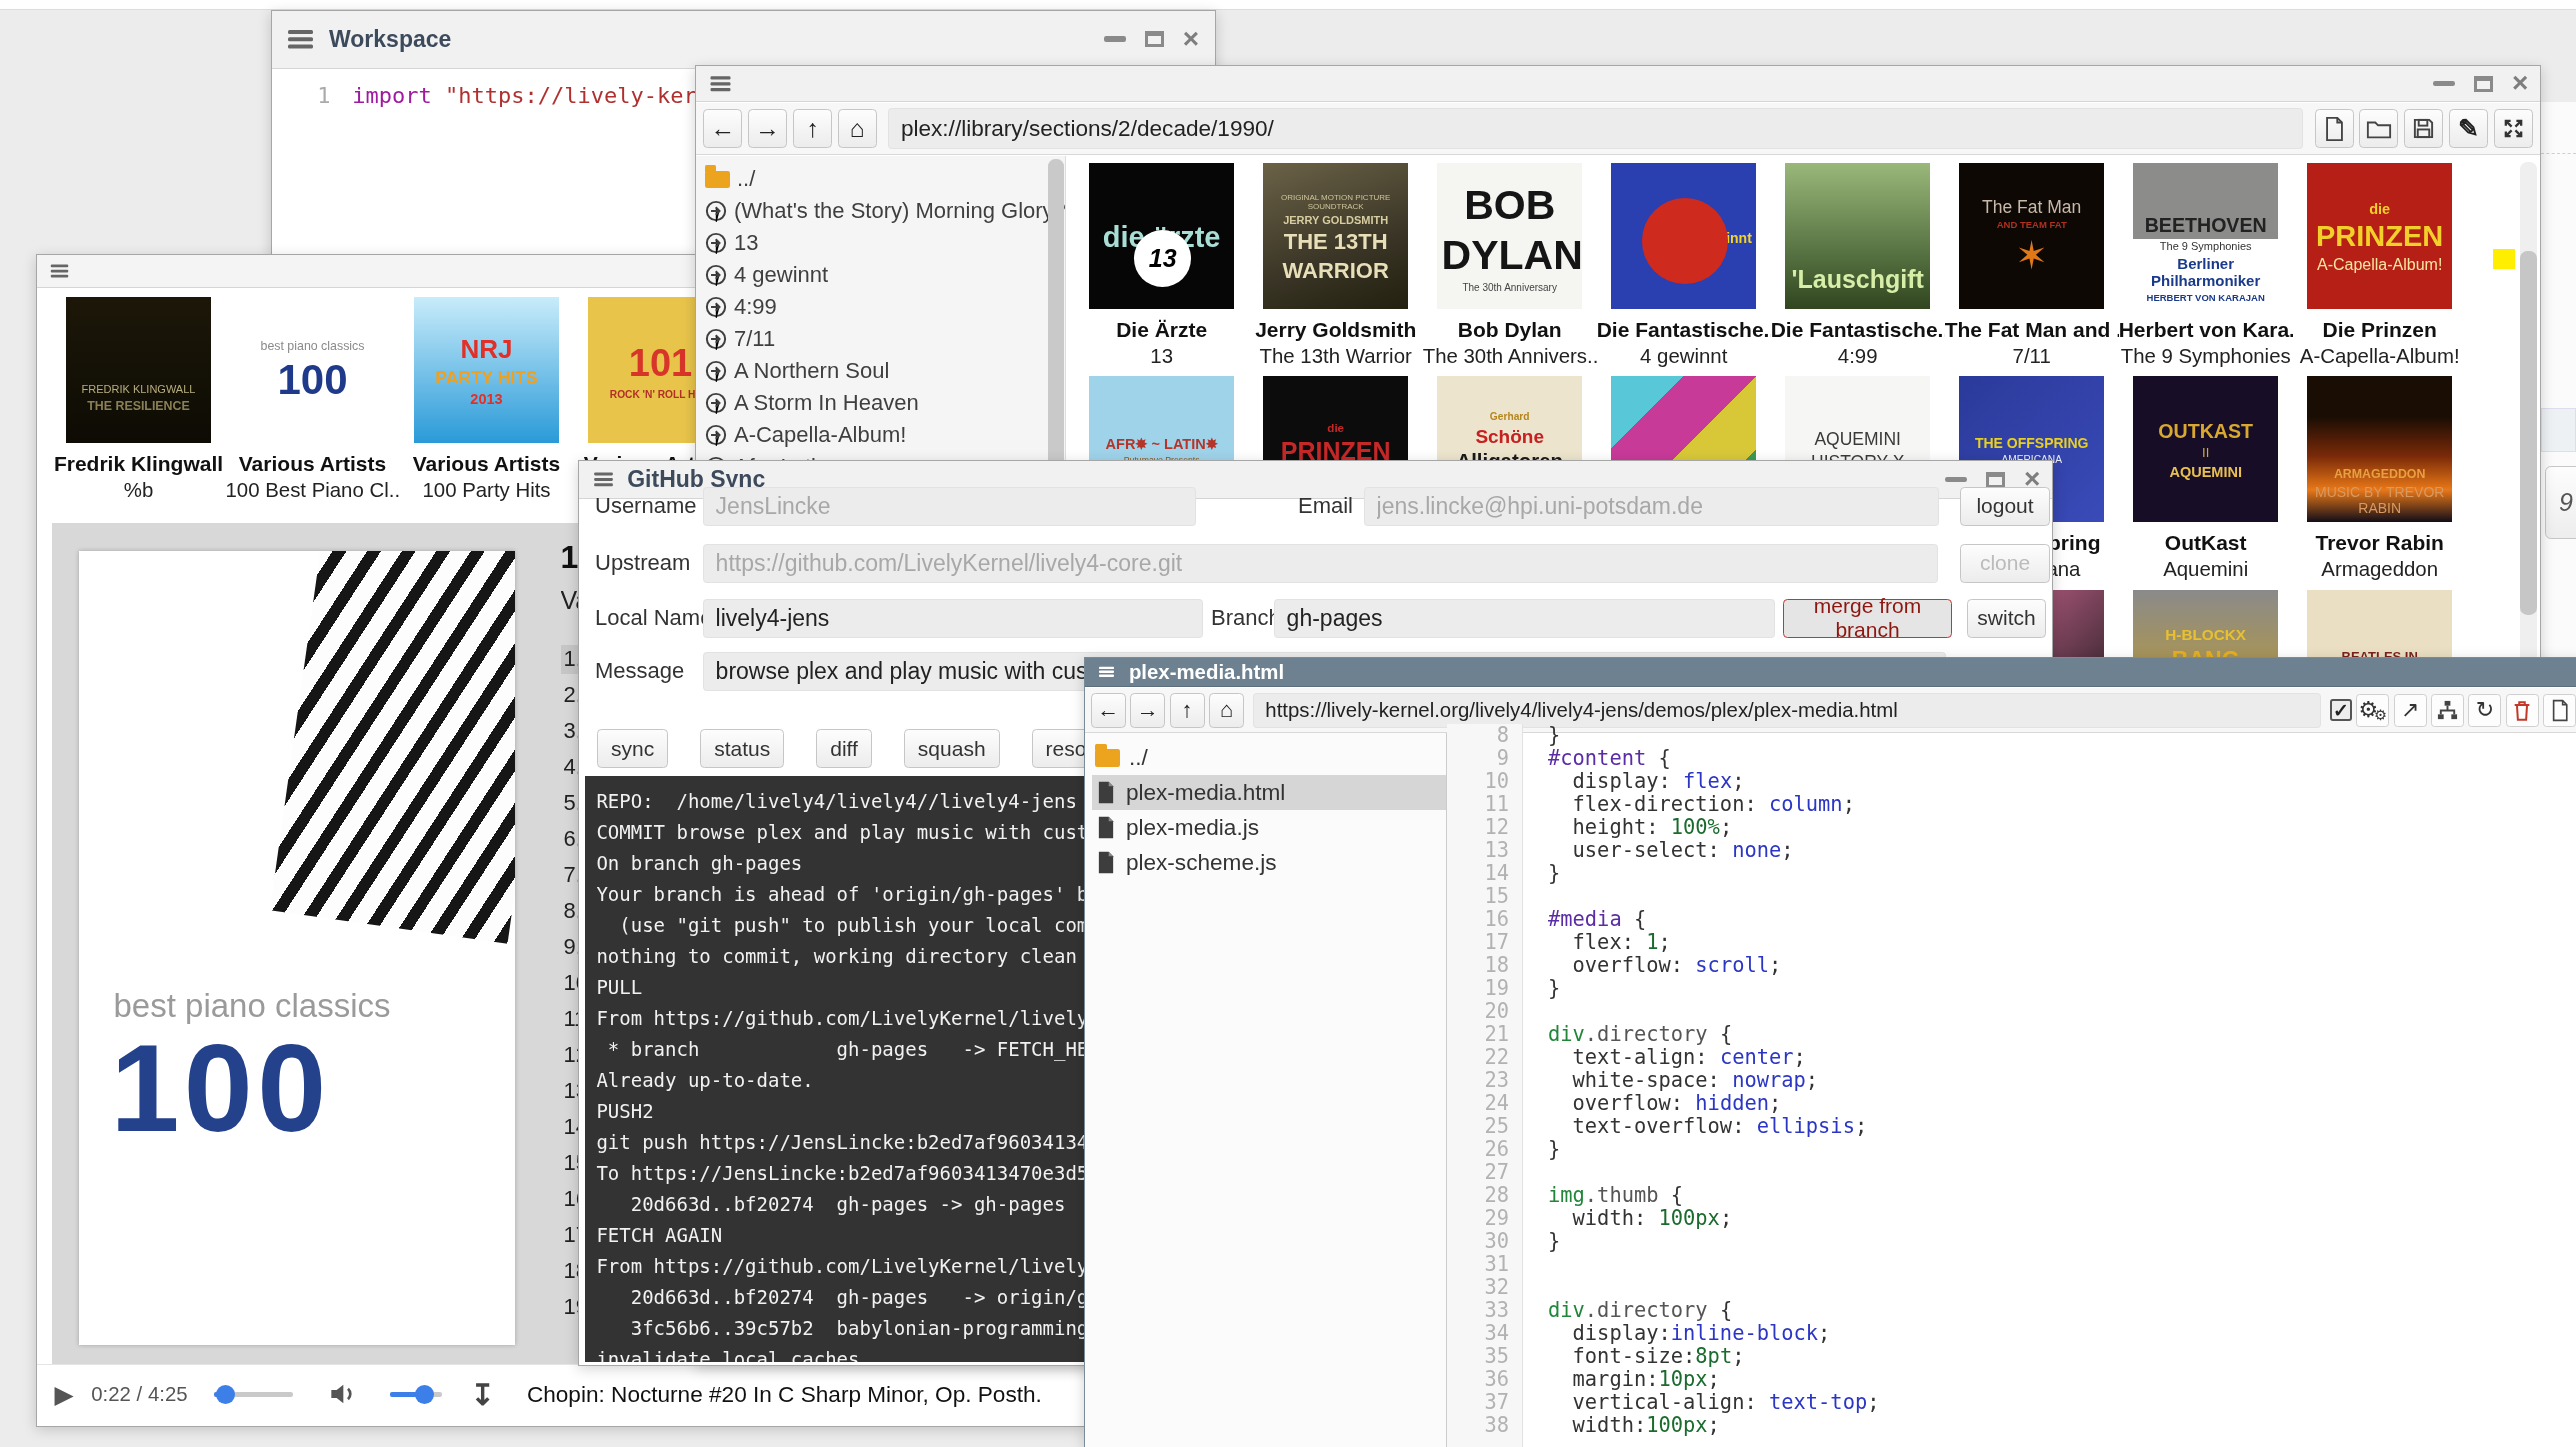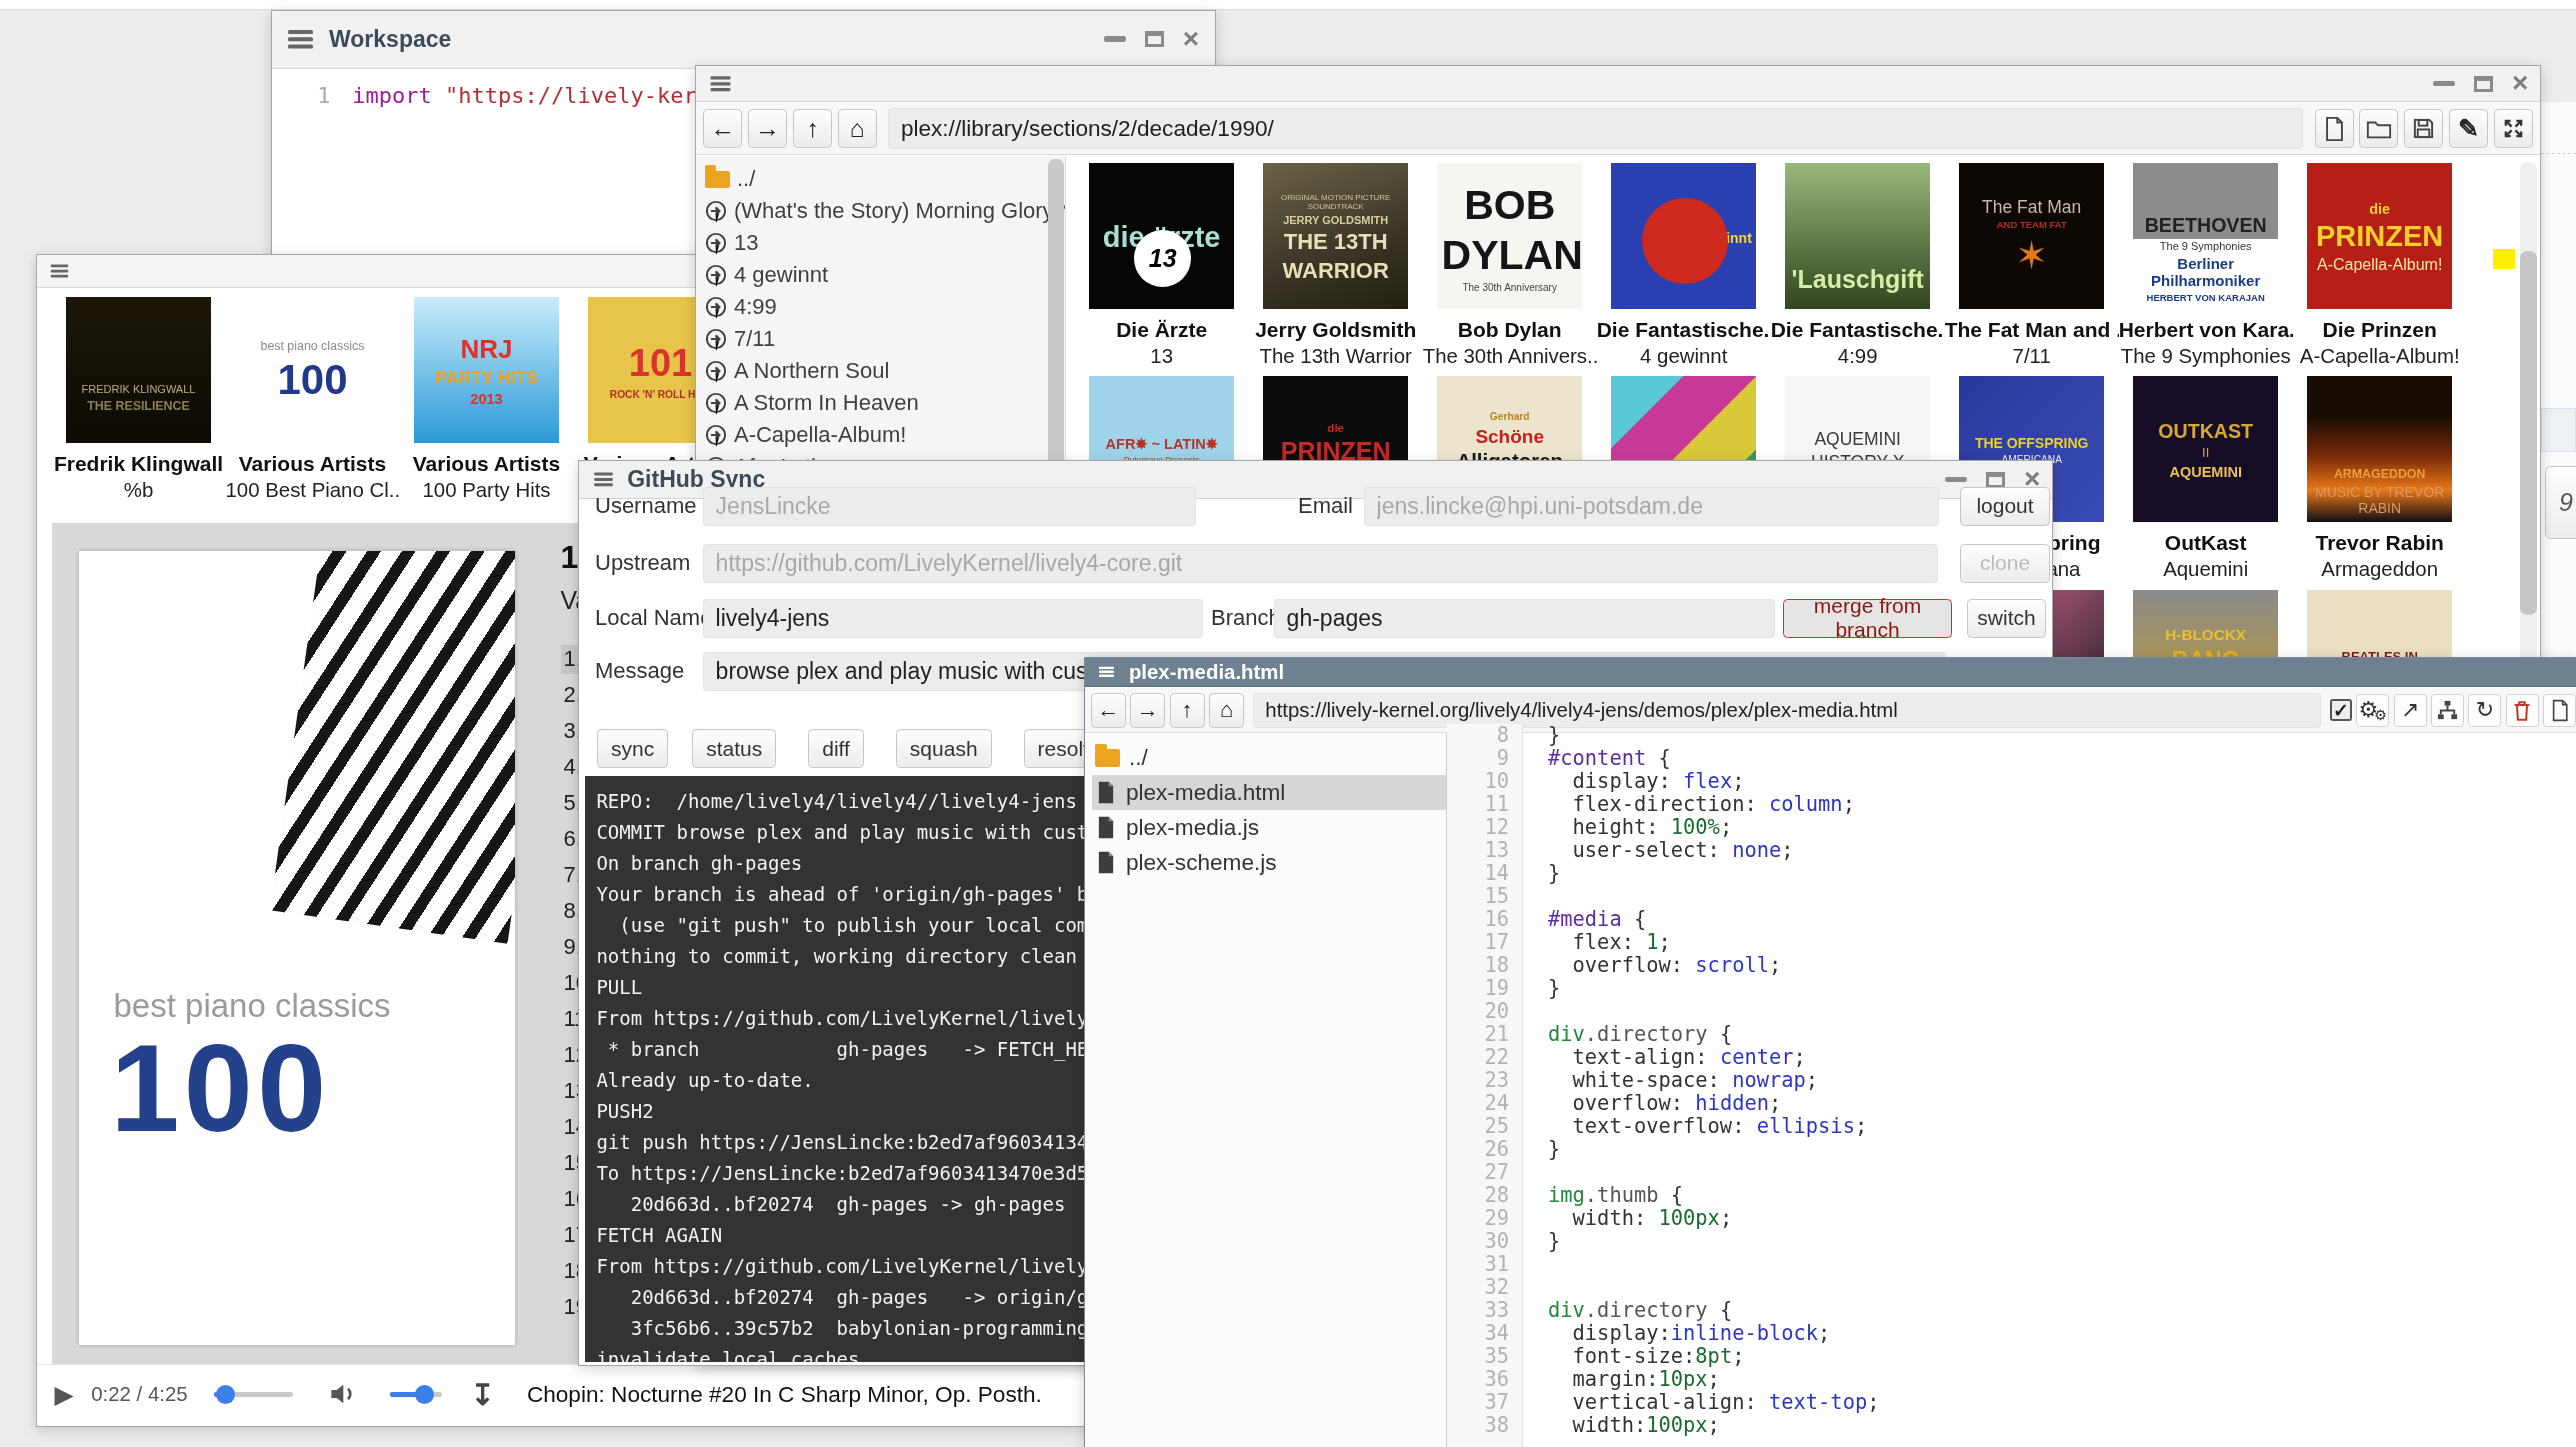--- a/index.html
+++ b/index.html
@@ -651,21 +651,21 @@
     <button class="btn danger" style="position:absolute;left:1204px;width:169px;">merge from branch</button>
     <button class="btn" style="position:absolute;left:1388px;width:79px;">switch</button>
   </div>
 
   <div class="gh-row" style="top:210px;">
     <span class="lbl" style="position:absolute;left:16px;">Message</span>
     <input class="fld" style="position: absolute; left: 124px; width: 1243px;" value="browse plex and play music with custom com">
   </div>
 
   <div class="gh-row" id="gh-actions" style="top:268px;left:18px;gap:16px;">
-      <button class="btn" style="margin-right: 8px;">sync</button>
+      <button class="btn" style="margin-right: 16px;">sync</button>
       <button class="btn" style="margin-right: 16px;">status</button>
       <button class="btn" style="margin-right: 16px;">diff</button>
       <button class="btn" style="margin-right: 16px;">squash</button>
       <button class="btn" style="margin-right: 16px;">resolve</button>
       <button class="btn" style="margin-right: 16px;">log</button>
       <button class="btn" style="margin-right: 16px;">npm install</button>
     </div>
 
   <div id="gh-term" class="mono"><div class="tline">REPO:  /home/lively4/lively4//lively4-jens USERN</div><div class="tline">COMMIT browse plex and play music with custom co</div><div class="tline">On branch gh-pages</div><div class="tline">Your branch is ahead of 'origin/gh-pages' by 1 c</div><div class="tline">  (use "git push" to publish your local commits)</div><div class="tline">nothing to commit, working directory clean</div><div class="tline">PULL</div><div class="tline">From https://github.com/LivelyKernel/lively4-cor</div><div class="tline"> * branch            gh-pages   -&gt; FETCH_HEAD</div><div class="tline">Already up-to-date.</div><div class="tline">PUSH2</div><div class="tline">git push https://JensLincke:b2ed7af9603413470e3d</div><div class="tline">To https://JensLincke:b2ed7af9603413470e3d540218</div><div class="tline">   20d663d..bf20274  gh-pages -&gt; gh-pages</div><div class="tline">FETCH AGAIN</div><div class="tline">From https://github.com/LivelyKernel/lively4-cor</div><div class="tline">   20d663d..bf20274  gh-pages   -&gt; origin/gh-pag</div><div class="tline">   3fc56b6..39c57b2  babylonian-programming -&gt; o</div><div class="tline">invalidate local caches</div></div>
 </section>

